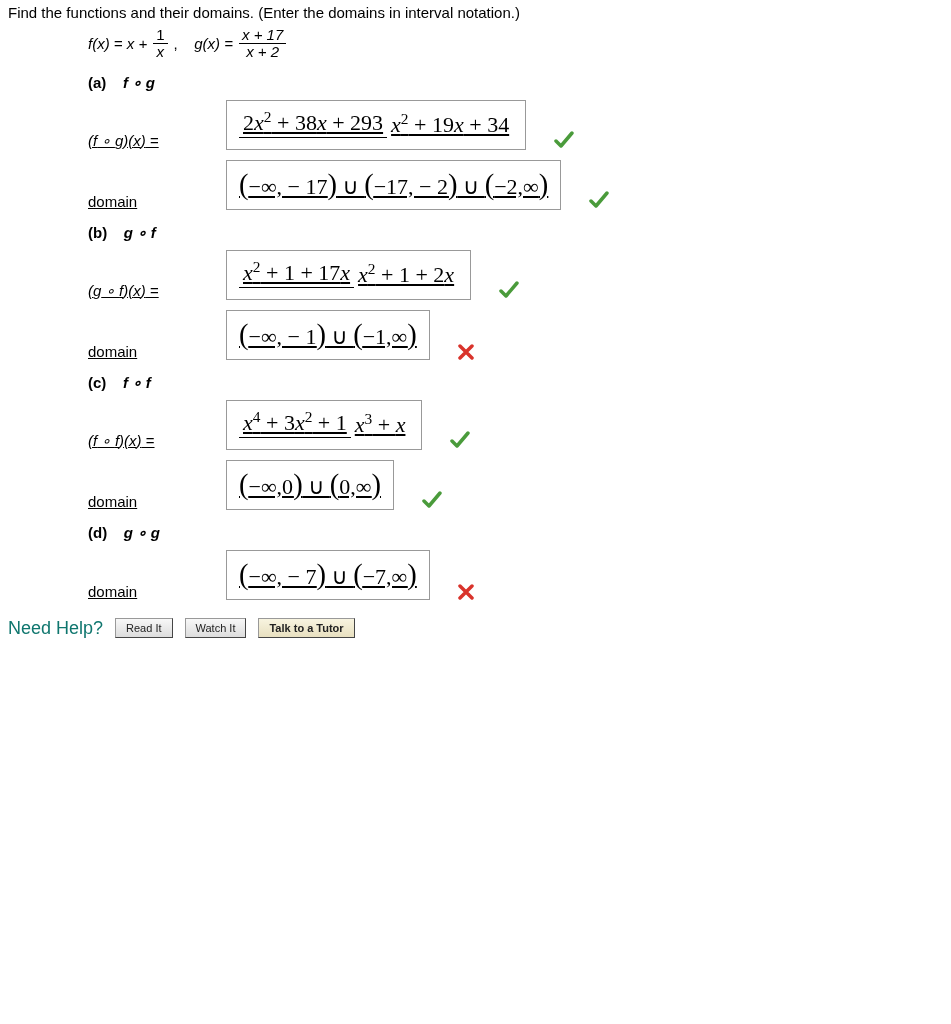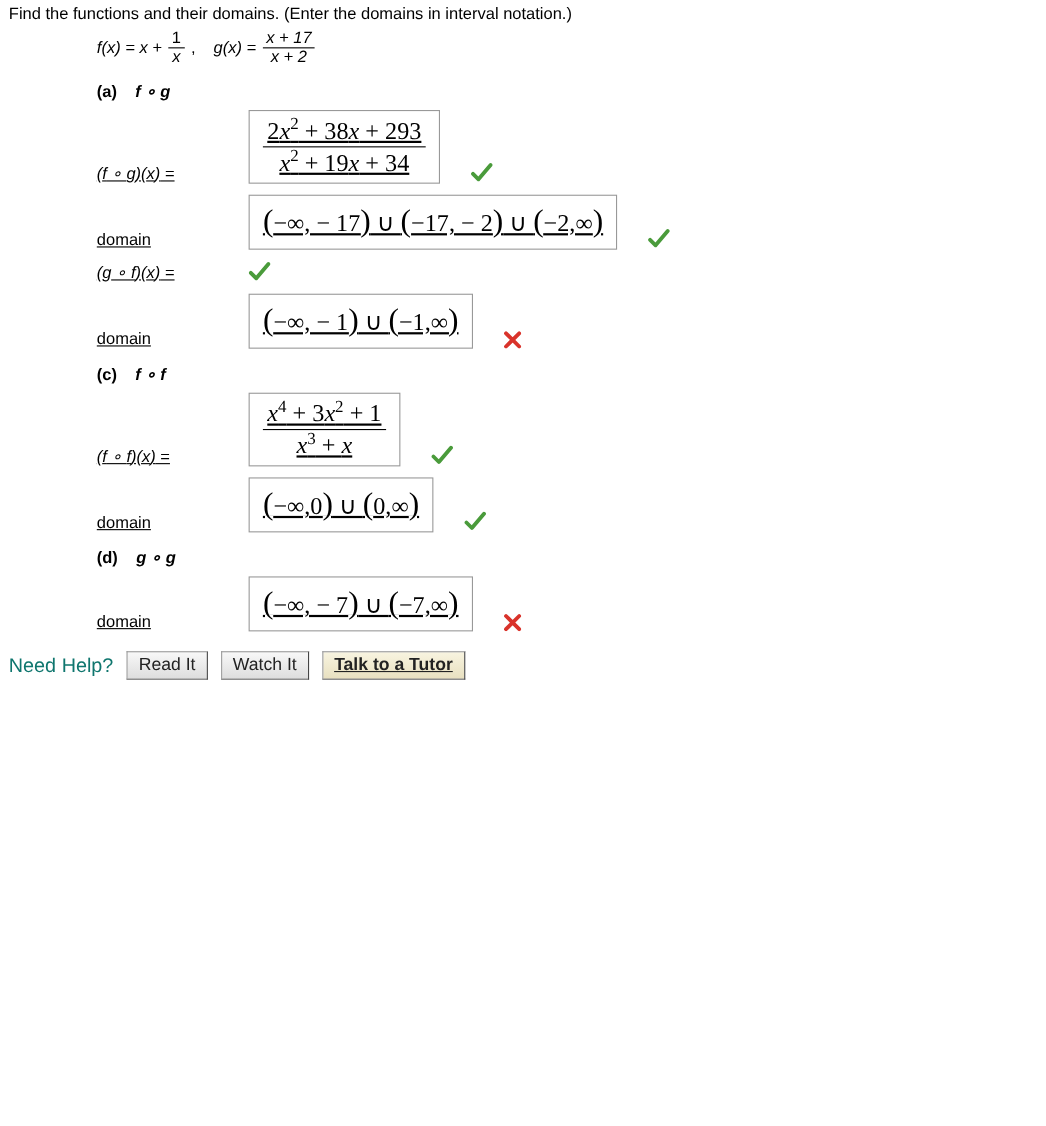--- a/index.html
+++ b/index.html
@@ -57,21 +57,21 @@
     display: flex;
     align-items: center;
     font-family: "Times New Roman", Times, serif;
     font-size: 22px;
     min-height: 36px;
     background: #fff;
   }
   .answer-box.small { font-size: 20px; min-height: 30px; padding: 4px 10px; }
   .mfrac {
     display: inline-flex;
-    flex-direction: column;
+    flex-direction: row;
     align-items: center;
     vertical-align: middle;
     line-height: 1.1;
   }
   .mfrac .mnum { border-bottom: 1.5px solid #000; padding: 0 4px 2px 4px; }
   .mfrac .mden { padding: 2px 4px 0 4px; }
   .sup { font-size: 0.7em; vertical-align: super; line-height: 0; }
   .check-icon {
     width: 20px;
     height: 20px;
@@ -89,28 +89,28 @@
     align-items: center;
     gap: 12px;
     margin-top: 18px;
   }
   .need-help {
     color: #0f766e;
     font-size: 18px;
     font-weight: 400;
   }
   .help-btn {
-    font-size: 16px;
+    font-size: 11px;
     padding: 3px 10px;
     border: 1px outset #999;
     background: linear-gradient(#f8f8f8,#ddd);
     cursor: pointer;
     color: #222;
   }
-  .help-btn.tutor { font-weight: bold; background: linear-gradient(#f8f4e0,#e8e0c0); text-decoration: underline; }
+  .help-btn.tutor { font-weight: bold; background: linear-gradient(#f8f4e0,#e8e0c0); }
   .bigparen { font-size: 1.3em; }
 </style>
 </head>
 <body>
 
 <div class="container">
   <div class="prompt">Find the functions and their domains. (Enter the domains in interval notation.)</div>
 
   <div class="indent">
     <div class="fn-line">
@@ -152,23 +152,33 @@
       <div class="answer-box">
         <span><span class="bigparen">(</span>−∞, − 17<span class="bigparen">)</span> ∪ <span class="bigparen">(</span>−17, − 2<span class="bigparen">)</span> ∪ <span class="bigparen">(</span>−2,∞<span class="bigparen">)</span></span>
       </div>
       <span class="check-icon">
         <svg viewBox="0 0 20 20">
             <path d="M2 11 L7 16 L18 3" stroke="#4a9b3b" stroke-width="3.5" fill="none" stroke-linecap="round" stroke-linejoin="round"></path>
           </svg>
       </span>
     </div>
 
+    <div class="part-label">
+      <span>(b)</span>&nbsp;&nbsp;&nbsp;
+      <span class="ital">g ∘ f</span>
+    </div>
     <div class="row">
       <div class="row-label">
         <span class="ital">(<span>g</span> ∘ <span>f</span>)(<span>x</span>)</span> =
+      </div>
+      <div class="answer-box">
+        <span class="mfrac">
+          <span class="mnum"><span class="ital">x</span><span class="sup">2</span> + 1 + 17<span class="ital">x</span></span>
+          <span class="mden"><span class="ital">x</span><span class="sup">2</span> + 1 + 2<span class="ital">x</span></span>
+        </span>
       </div>
       <span class="check-icon">
         <svg viewBox="0 0 20 20">
             <path d="M2 11 L7 16 L18 3" stroke="#4a9b3b" stroke-width="3.5" fill="none" stroke-linecap="round" stroke-linejoin="round"></path>
           </svg>
       </span>
     </div>
     <div class="row">
       <div class="row-label">domain</div>
       <div class="answer-box">

